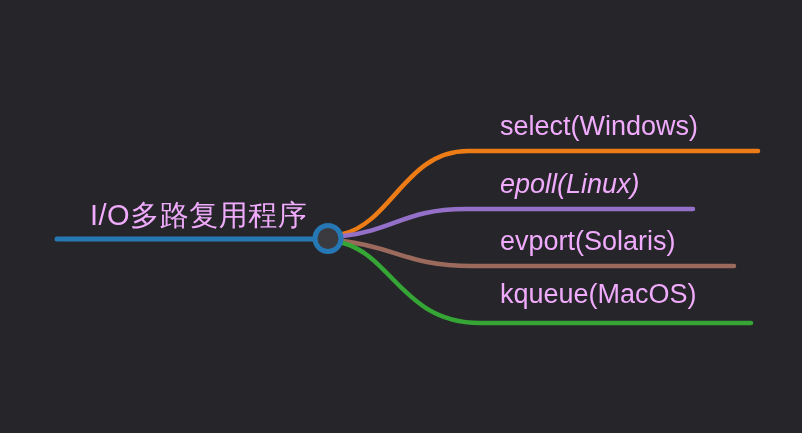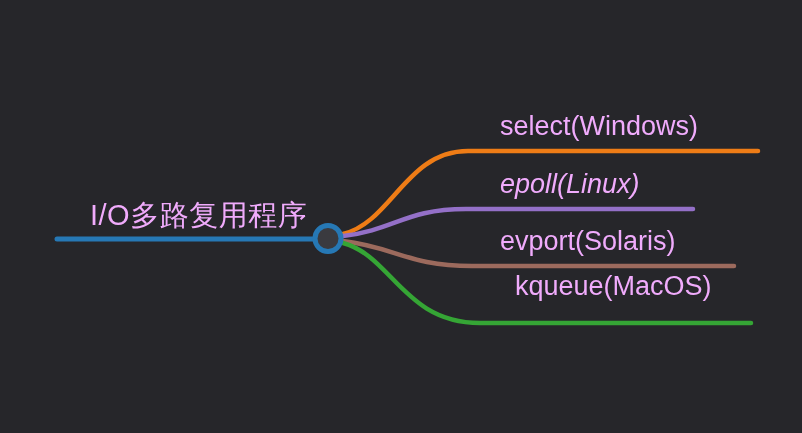--- a/index.html
+++ b/index.html
@@ -35,21 +35,21 @@
     letter-spacing: 0.5px;
     margin-left: 16px;
   }
   .branch-label {
     left: 500px;
     font-size: 27px;
   }
   .branch-label.b0 { top: 111px; }
   .branch-label.b1 { top: 169px; font-style: italic; }
   .branch-label.b2 { top: 226px; }
-  .branch-label.b3 { top: 271px; margin-left: 15px; }
+  .branch-label.b3 { top: 279px; }
 </style>
 </head>
 <body>
 
 <div class="canvas">
 
   <svg class="edges" viewBox="0 0 802 433" xmlns="http://www.w3.org/2000/svg">
 
     <path d="M 57 239 L 316 239" fill="none" stroke-width="5" stroke-linecap="round" stroke="#2678b5"></path>
 

